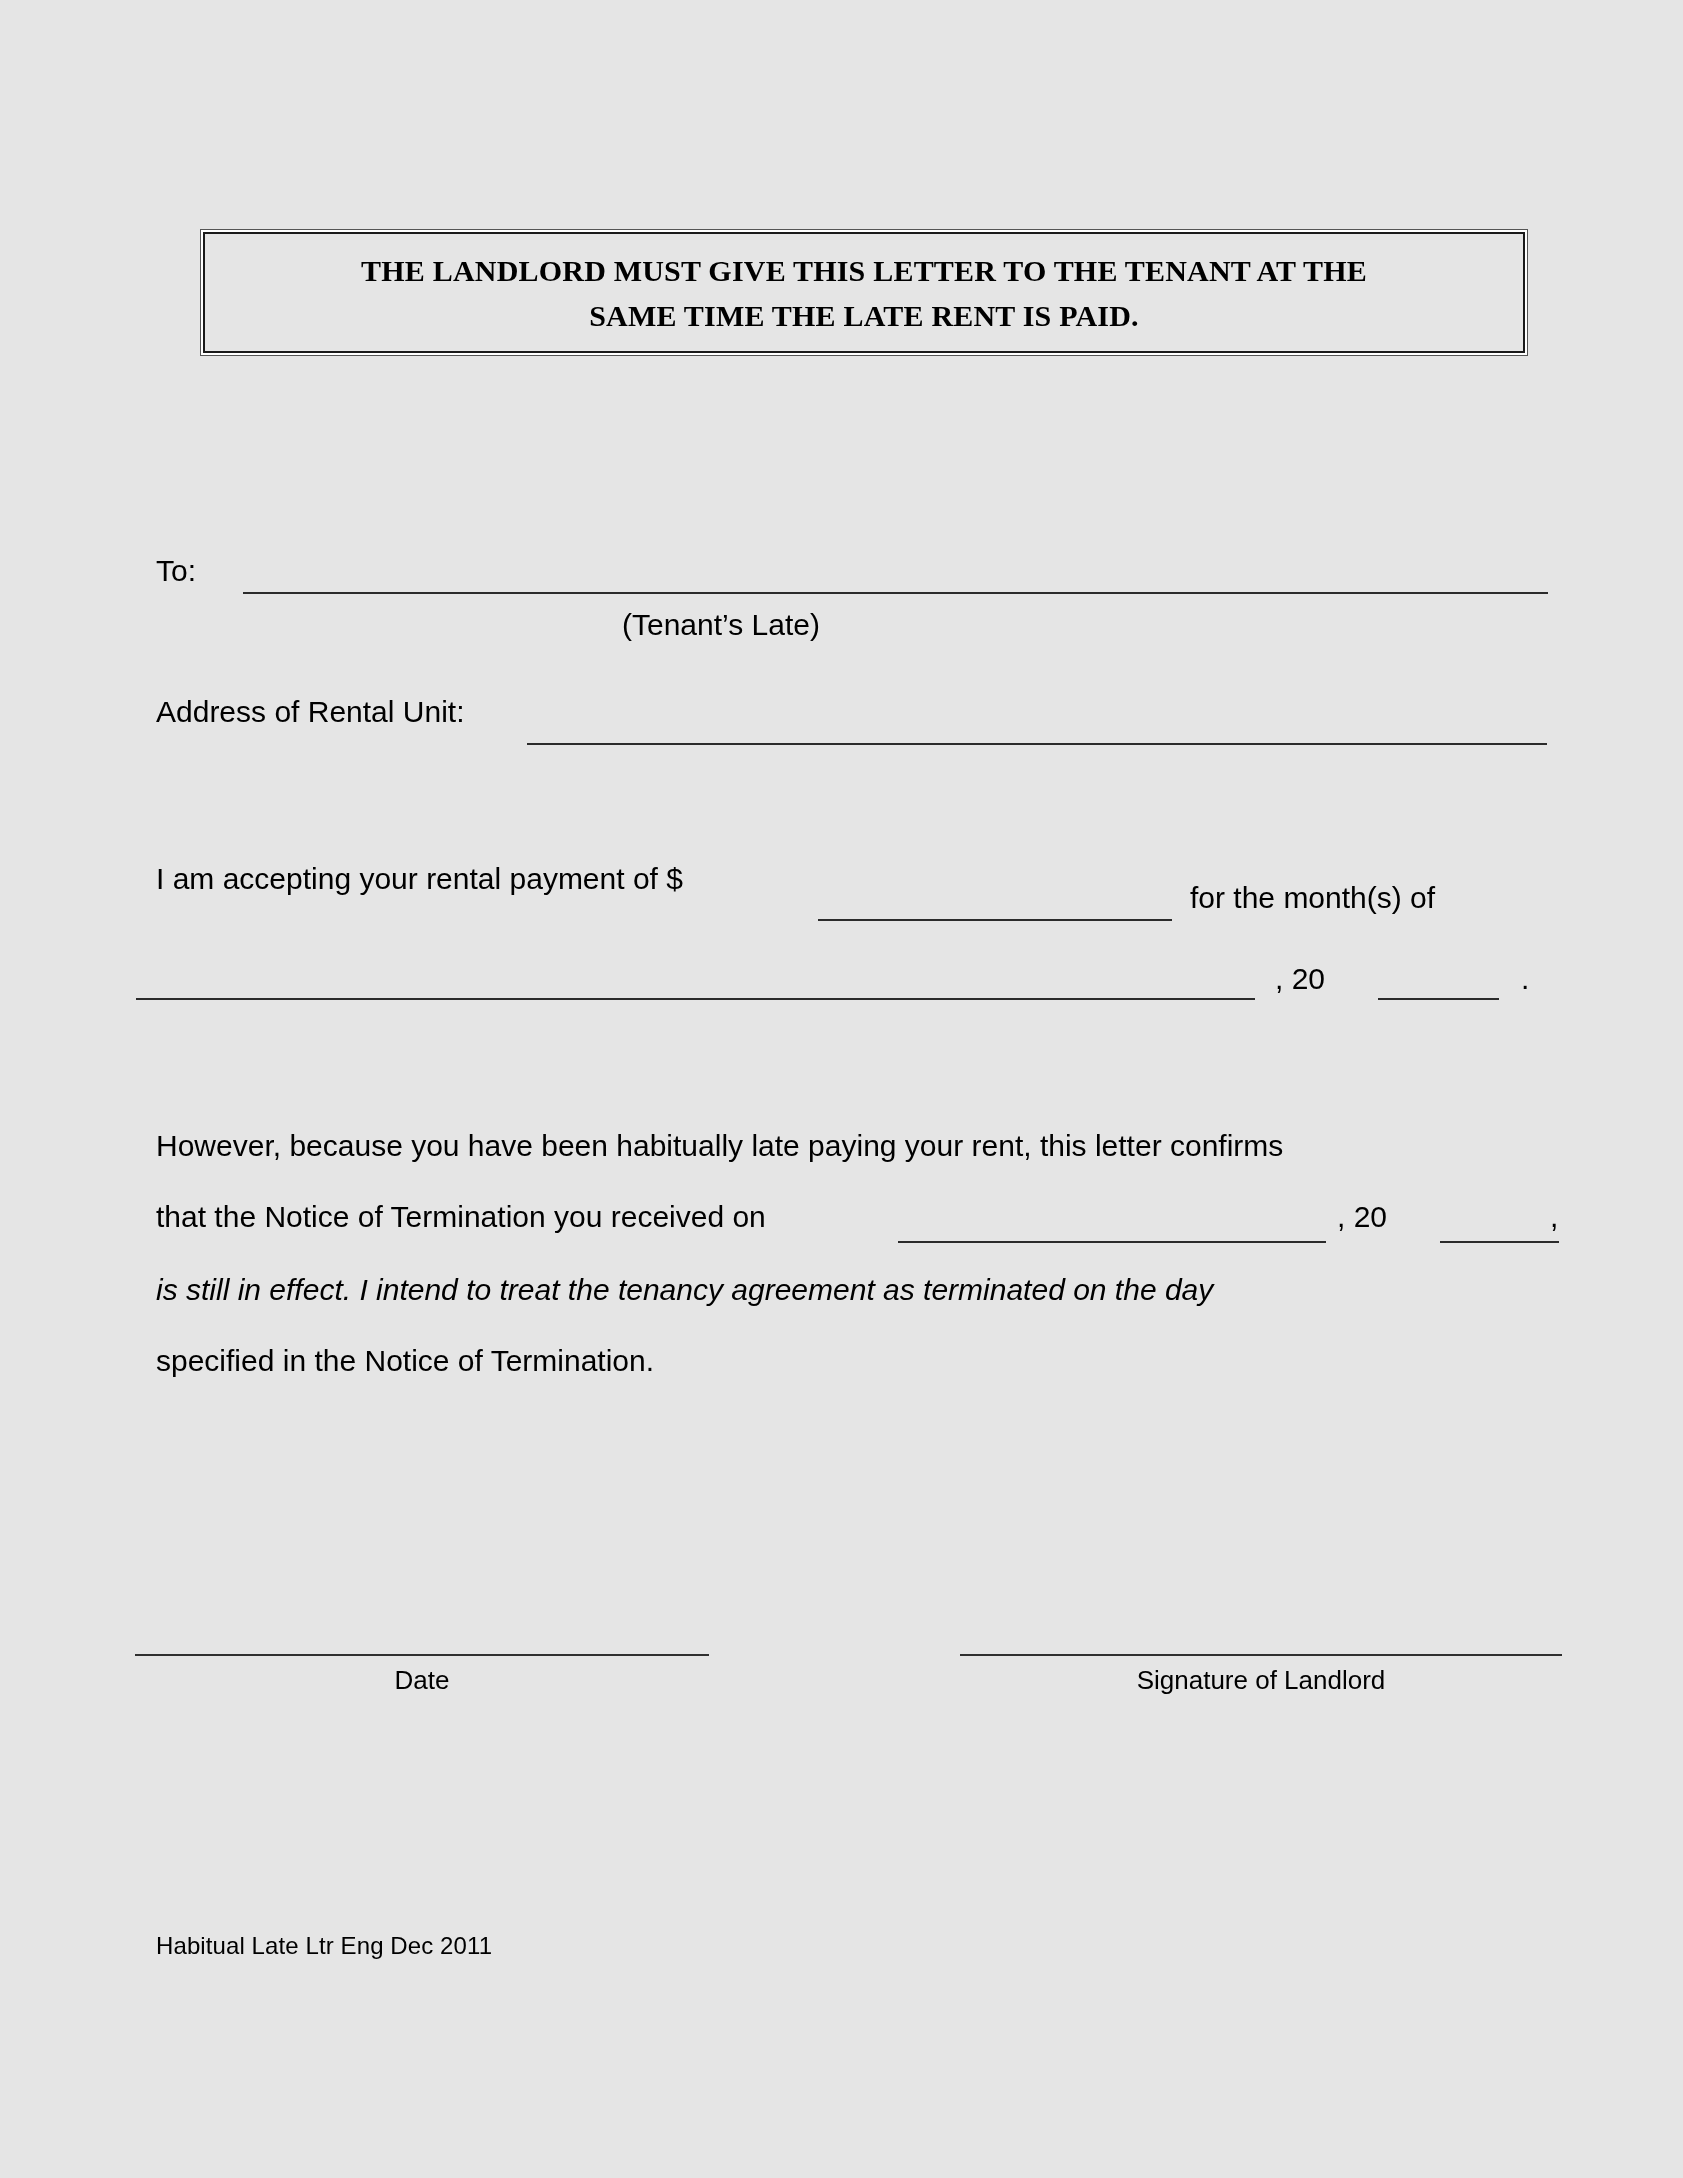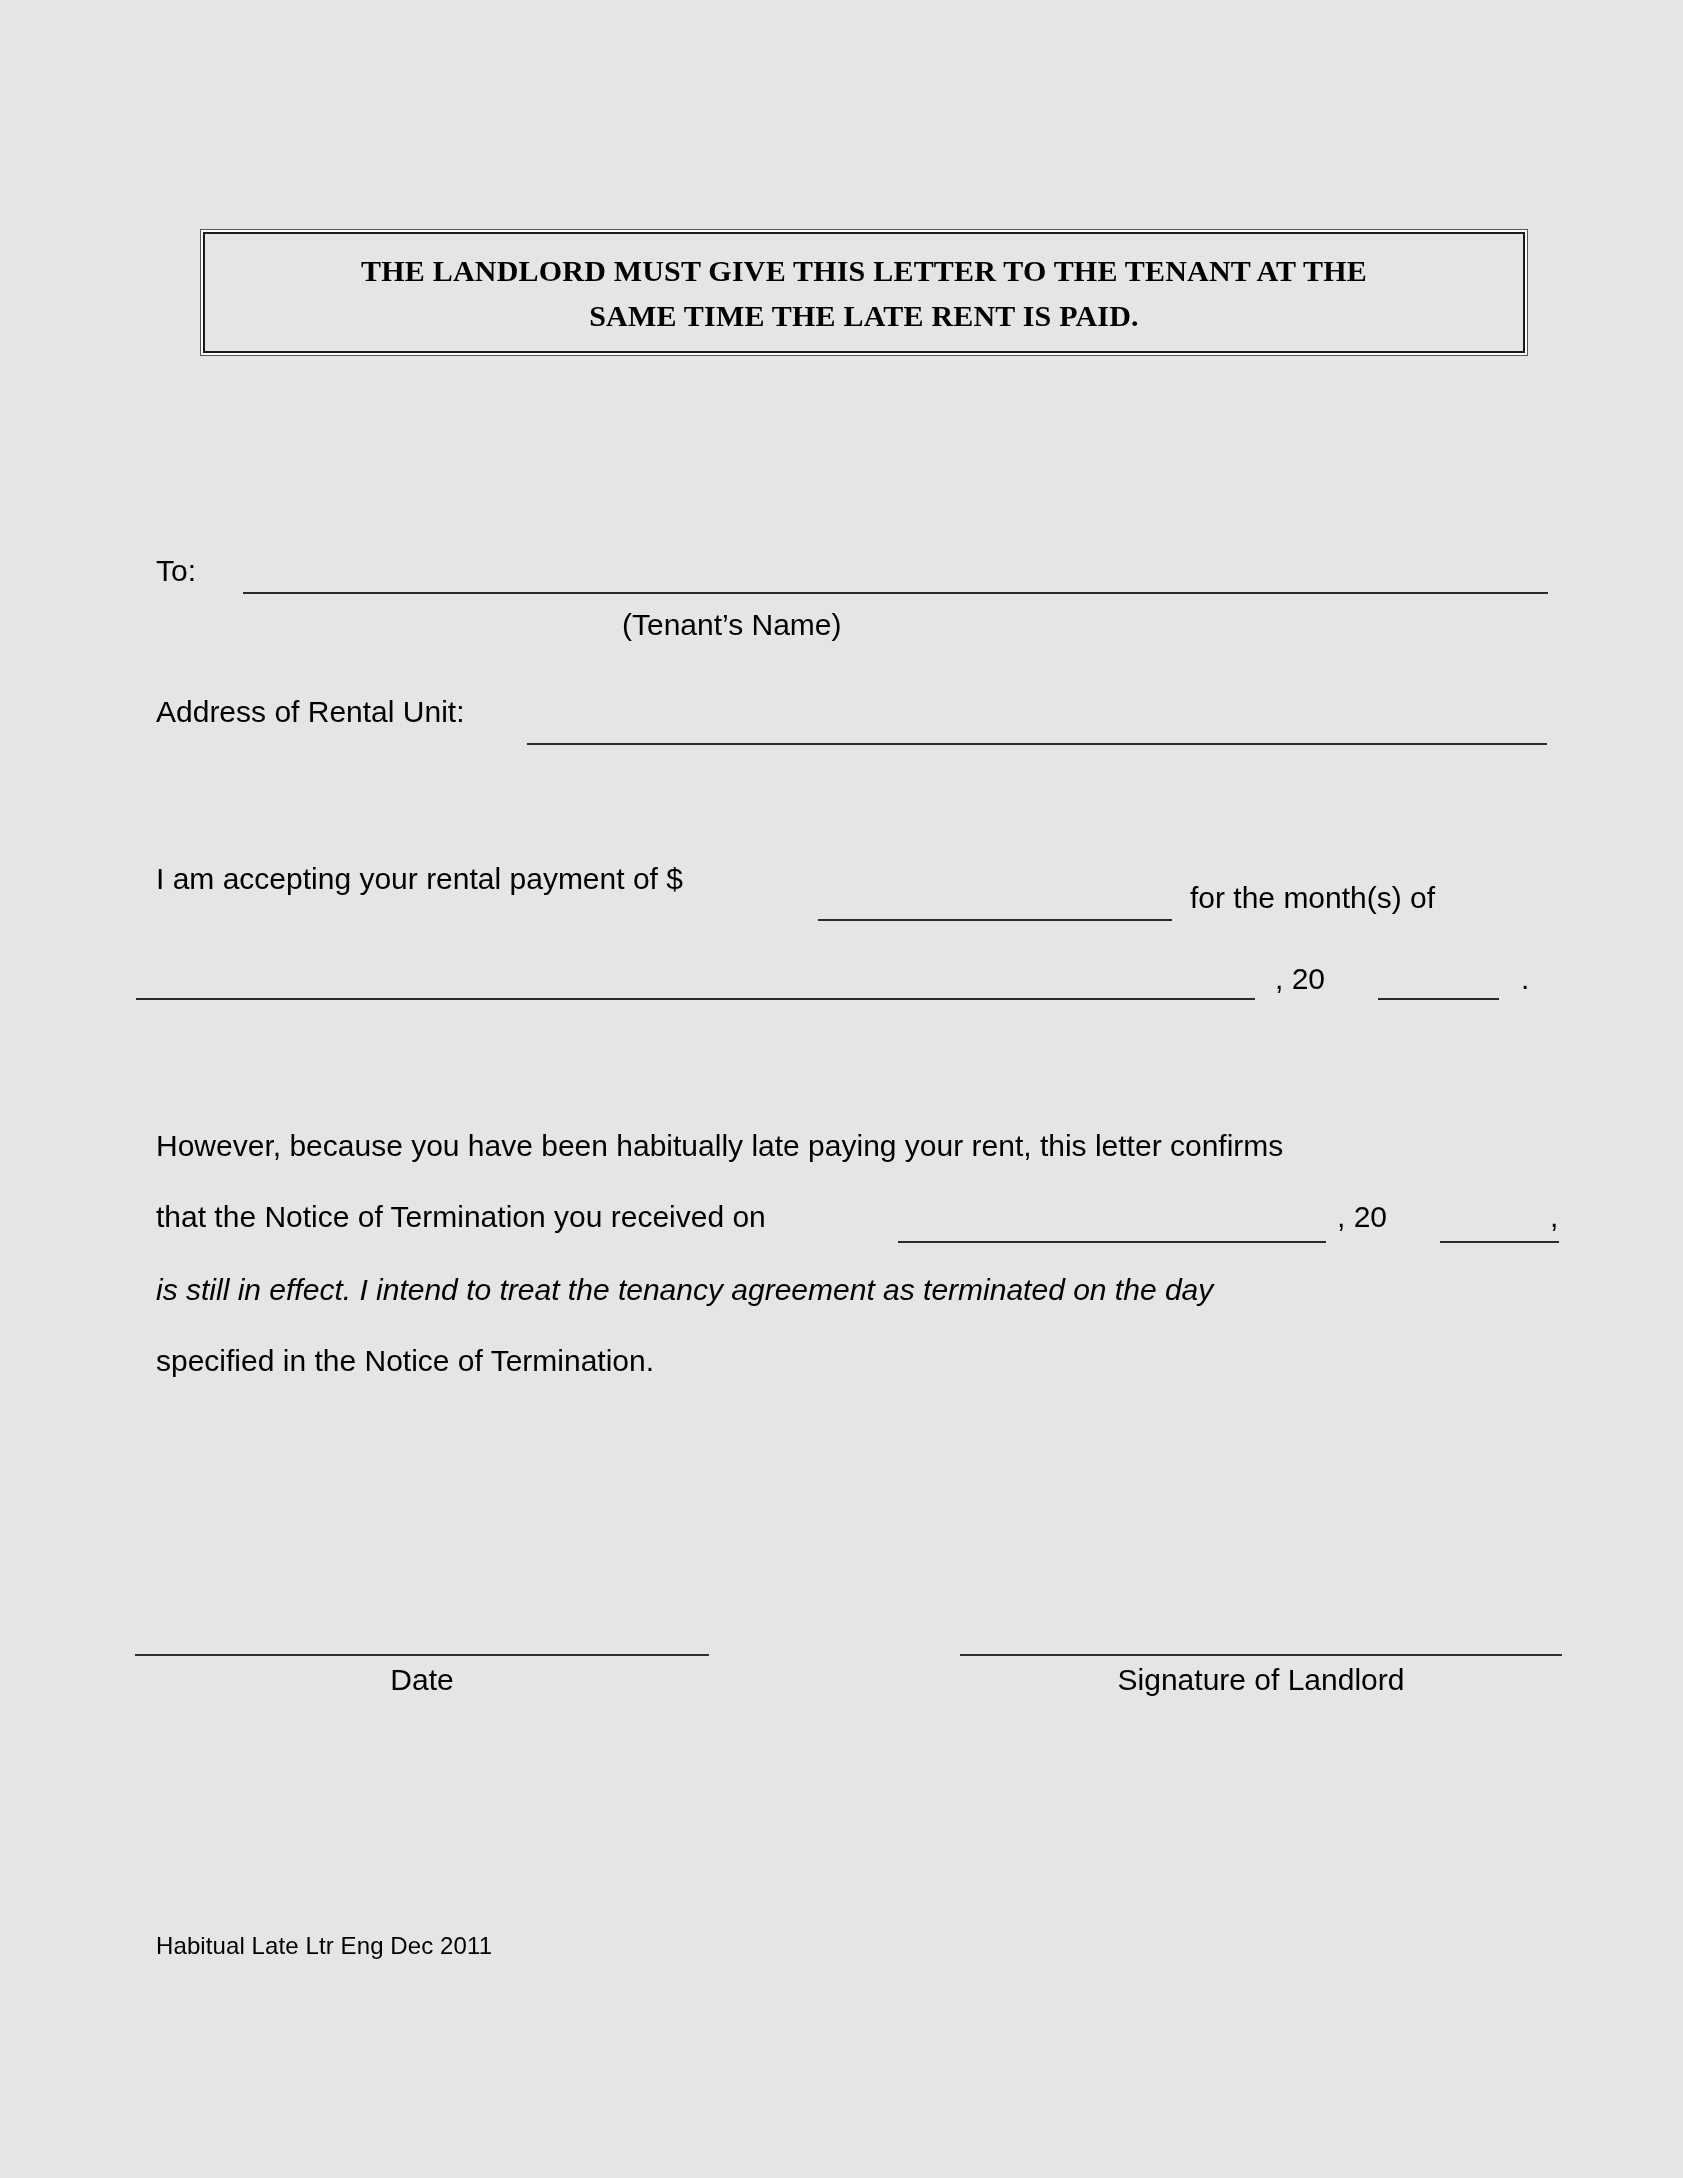--- a/index.html
+++ b/index.html
@@ -61,21 +61,21 @@
     height: 0;
     border-bottom: 2.6px solid #2b2b2b;
   }
   .rule.thin {
     border-bottom: 2.2px solid #303030;
   }
 
   
   .sig-caption {
     position: absolute;
-    font-size: 30px;
+    font-size: 26px;
     line-height: 34px;
     text-align: center;
     white-space: nowrap;
   }
 
   
   .footer {
     position: absolute;
     left: 156px;
     top: 1935px;
@@ -92,21 +92,21 @@
 
   <div class="banner">
     <div class="banner-text">
       <span>THE LANDLORD MUST GIVE THIS LETTER TO THE TENANT AT THE</span><br>
       <span>SAME TIME THE LATE RENT IS PAID.</span>
     </div>
   </div>
 
   <div class="abs body-text" style="left:156px; top:554px;">To:</div>
   <div class="rule" style="left:243px; top:592px; width:1305px;"></div>
-  <div class="abs body-text" style="left:622px; top:608px;">(Tenant’s Name)</div>
+  <div class="abs body-text" style="left:622px; top:608px;">(Tenant’s Late)</div>
 
   <div class="abs body-text" style="left:156px; top:695px;">Address of Rental Unit:</div>
   <div class="rule" style="left:527px; top:743px; width:1020px;"></div>
 
   <div class="abs body-text" style="left:156px; top:862px;">I am accepting your rental payment of $</div>
   <div class="rule" style="left:818px; top:919px; width:354px;"></div>
   <div class="abs body-text" style="left:1190px; top:881px;">for the month(s) of</div>
 
   <div class="rule" style="left:136px; top:998px; width:1119px;"></div>
   <div class="abs body-text" style="left:1275px; top:962px;">, 20</div>

